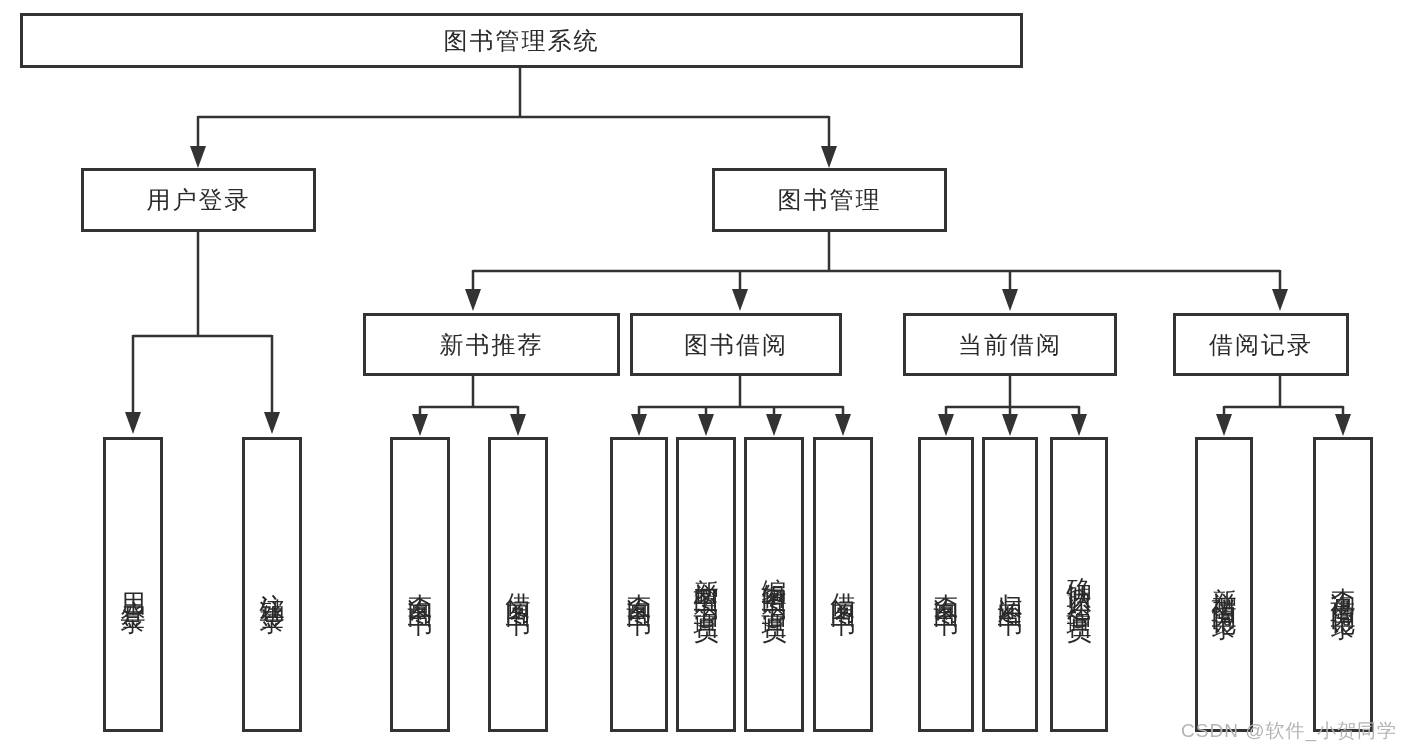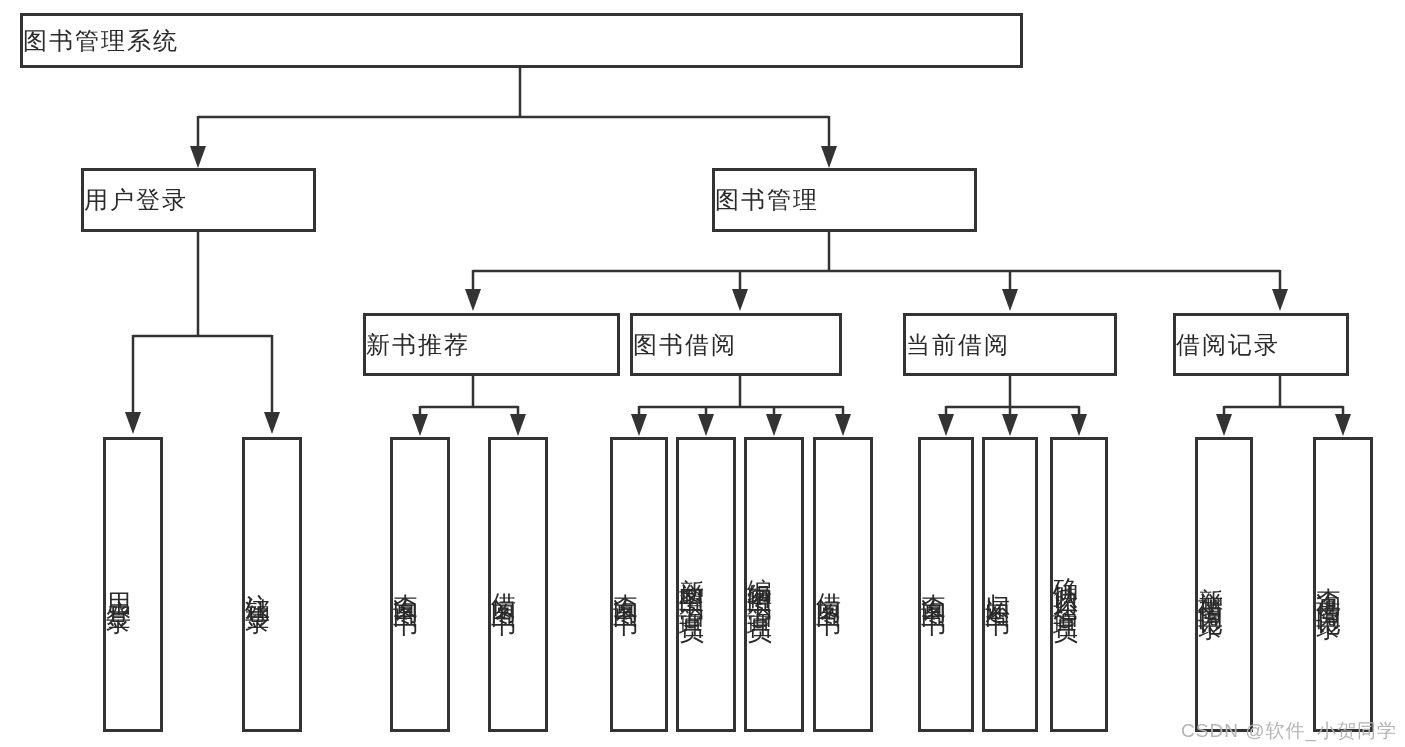--- a/index.html
+++ b/index.html
@@ -34,20 +34,21 @@
     fill:var(--line);
     stroke:none;
   }
   .node{
     position:absolute;
     box-sizing:border-box;
     background:#ffffff;
     border:3px solid var(--line);
     display:flex;
     align-items:center;
+    justify-content:center;
   }
   .node .lbl{
     color:var(--text);
     font-size:24px;
     letter-spacing:2px;
     white-space:nowrap;
     line-height:1;
   }
   .leaf .lbl{
     writing-mode:vertical-rl;
@@ -140,21 +141,21 @@
     </g>
   </svg>
 
   <div class="node" style="left:20px;top:13px;width:1003px;height:55px">
     <span class="lbl">图书管理系统</span>
   </div>
 
   <div class="node" style="left:81px;top:168px;width:235px;height:64px">
     <span class="lbl">用户登录</span>
   </div>
-  <div class="node" style="left:712px;top:168px;width:265px;height:64px">
+  <div class="node" style="left:712px;top:168px;width:235px;height:64px">
     <span class="lbl">图书管理</span>
   </div>
 
   <div class="node" style="left:363px;top:313px;width:257px;height:63px">
     <span class="lbl">新书推荐</span>
   </div>
   <div class="node" style="left:630px;top:313px;width:212px;height:63px">
     <span class="lbl">图书借阅</span>
   </div>
   <div class="node" style="left:903px;top:313px;width:214px;height:63px">

